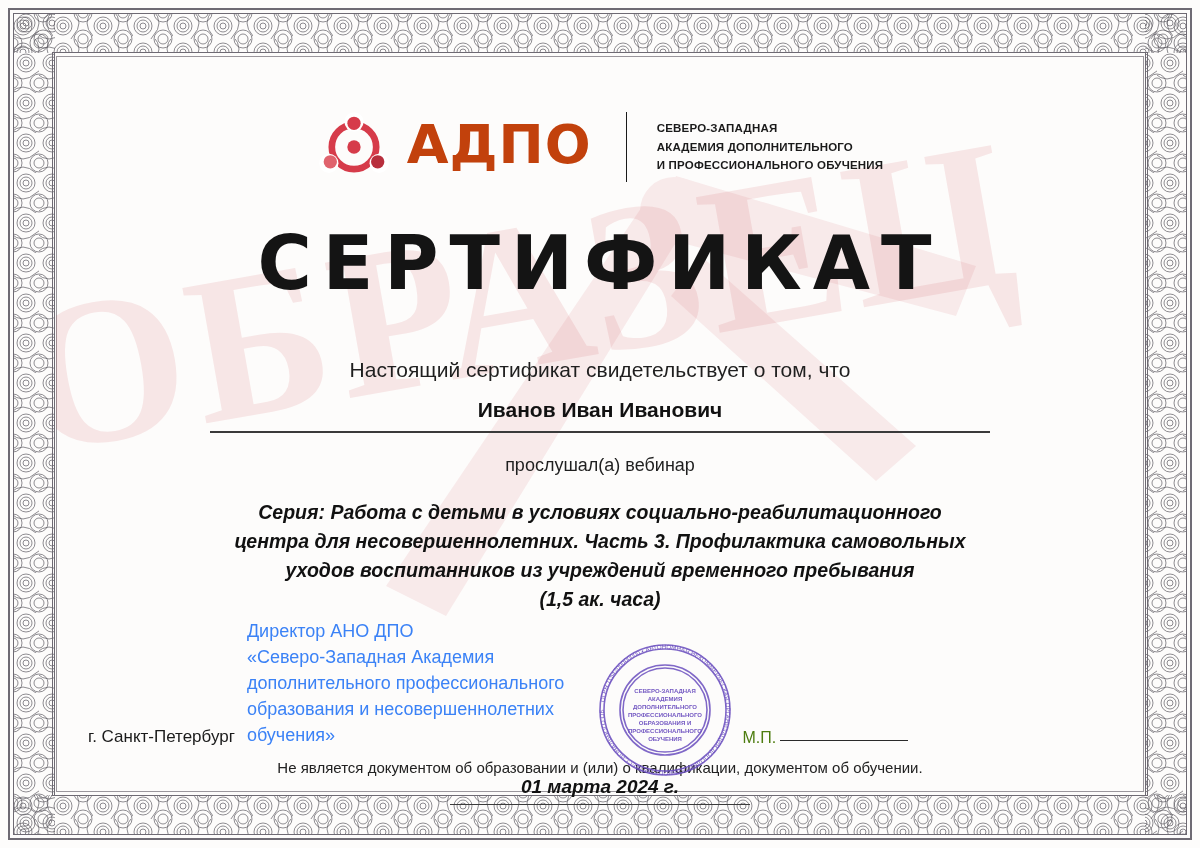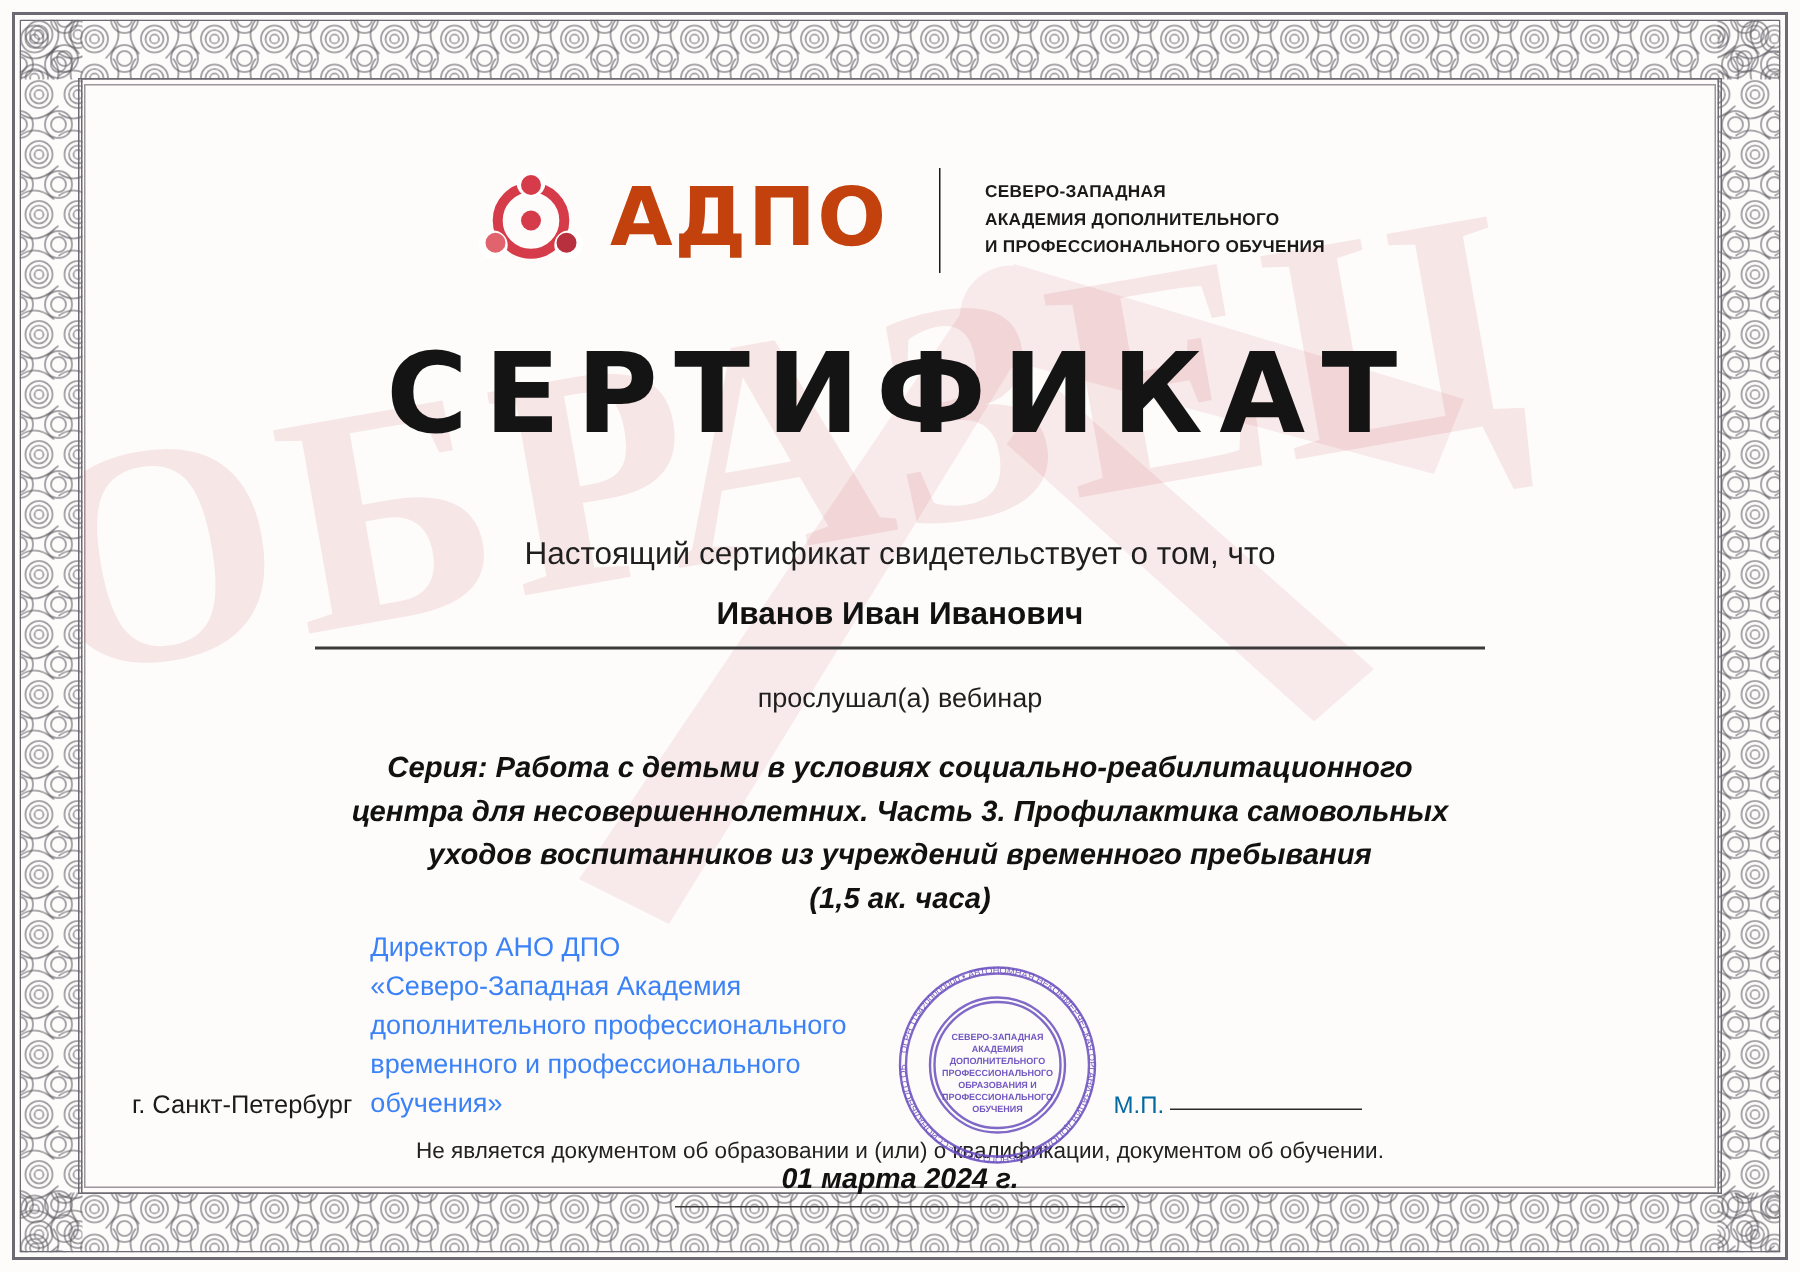--- a/index.html
+++ b/index.html
@@ -195,21 +195,21 @@
   }
   .stamp-wrap {
     position: relative;
     margin-left: 26px;
     width: 150px;
     height: 150px;
     margin-bottom: -34px;
   }
   .mp {
     font-size: 16px;
-    color: #0369a1;
+    color: #4d7c0f;
     padding-bottom: 4px;
     margin-left: 2px;
     white-space: nowrap;
   }
   .mp .mp-rule {
     display: inline-block;
     width: 128px;
     border-bottom: 1.5px solid #2a2a2a;
     margin-left: 4px;
     vertical-align: 2px;
@@ -343,21 +343,21 @@
       <div>(1,5 ак. часа)</div>
     </div>
 
     <div class="signature-row">
       <div class="city">г. Санкт-Петербург</div>
 
       <div class="director">
         <div>Директор АНО ДПО</div>
         <div>«Северо-Западная Академия</div>
         <div>дополнительного профессионального</div>
-        <div>временного и профессионального</div>
+        <div>образования и несовершеннолетних</div>
         <div>обучения»</div>
       </div>
 
       <div class="stamp-wrap">
         <svg viewBox="0 0 150 150" width="150" height="150">
           <defs>
             <path id="outerArc" d="M75,75 m-61,0 a61,61 0 1,1 122,0 a61,61 0 1,1 -122,0"></path>
           </defs>
           <g fill="none" stroke="#6b4fbf" stroke-width="1.6" opacity="0.85">
             <circle cx="75" cy="75" r="65"></circle>

